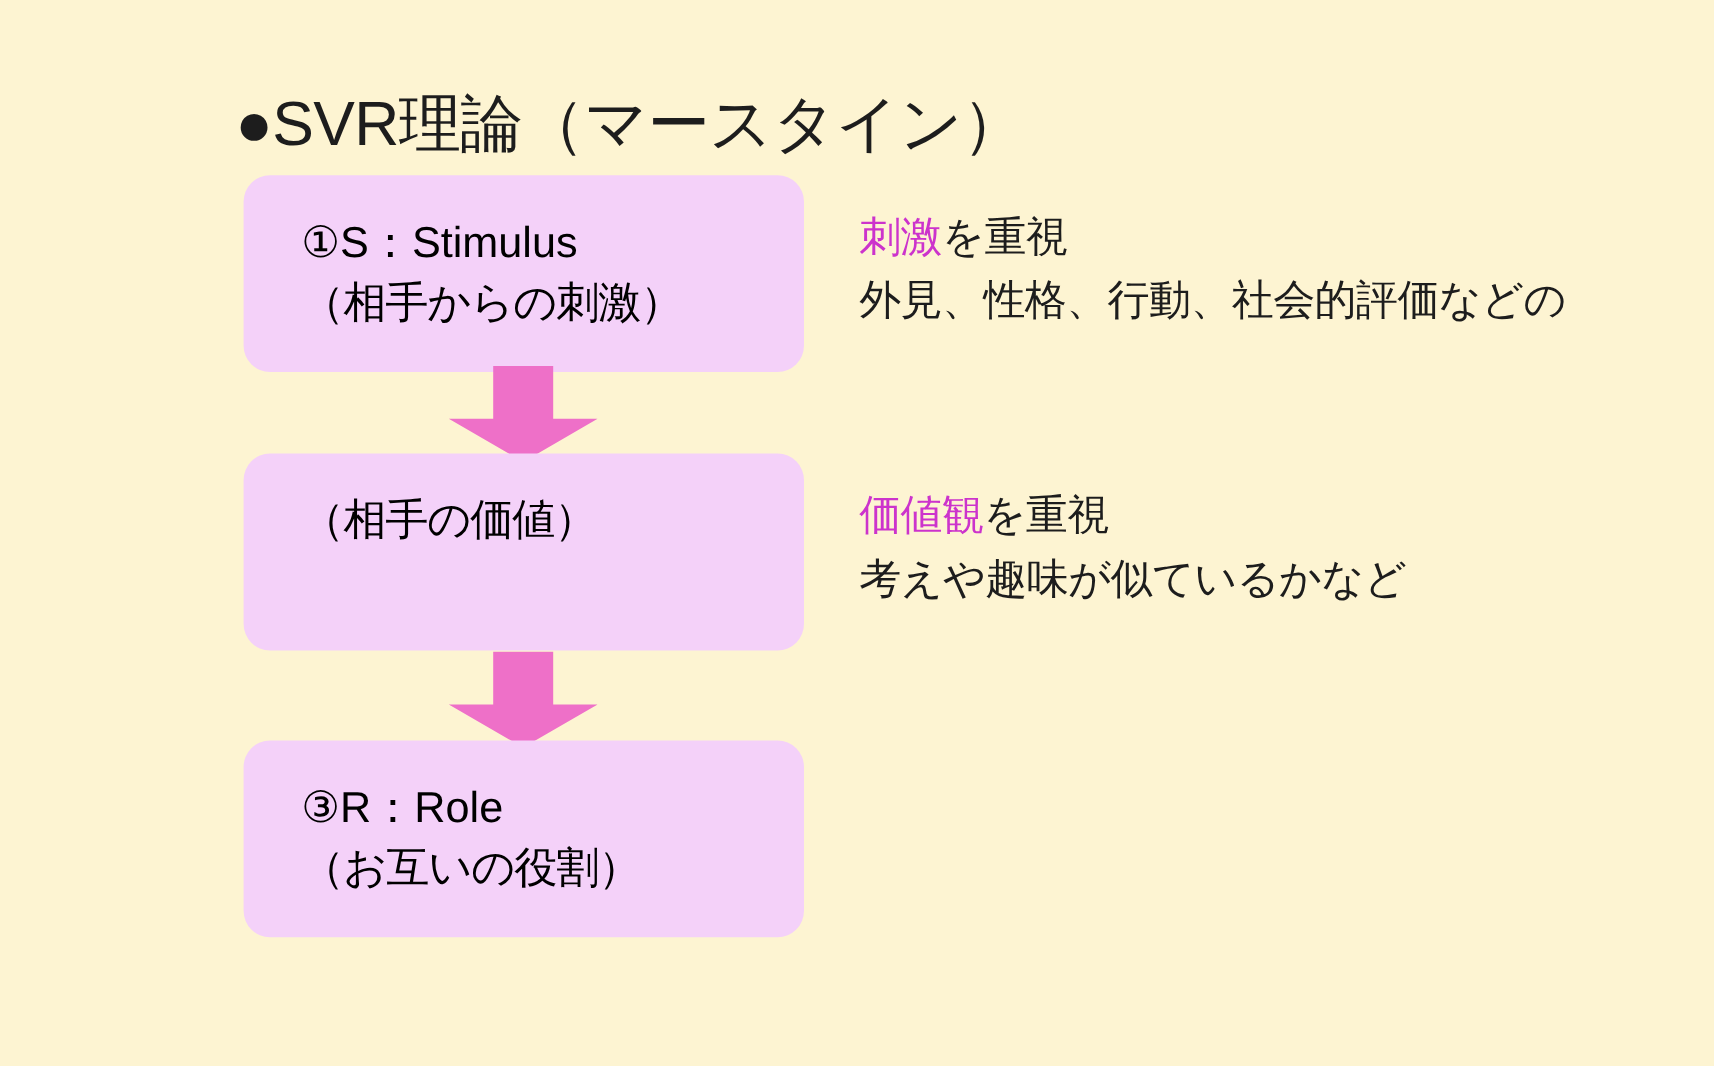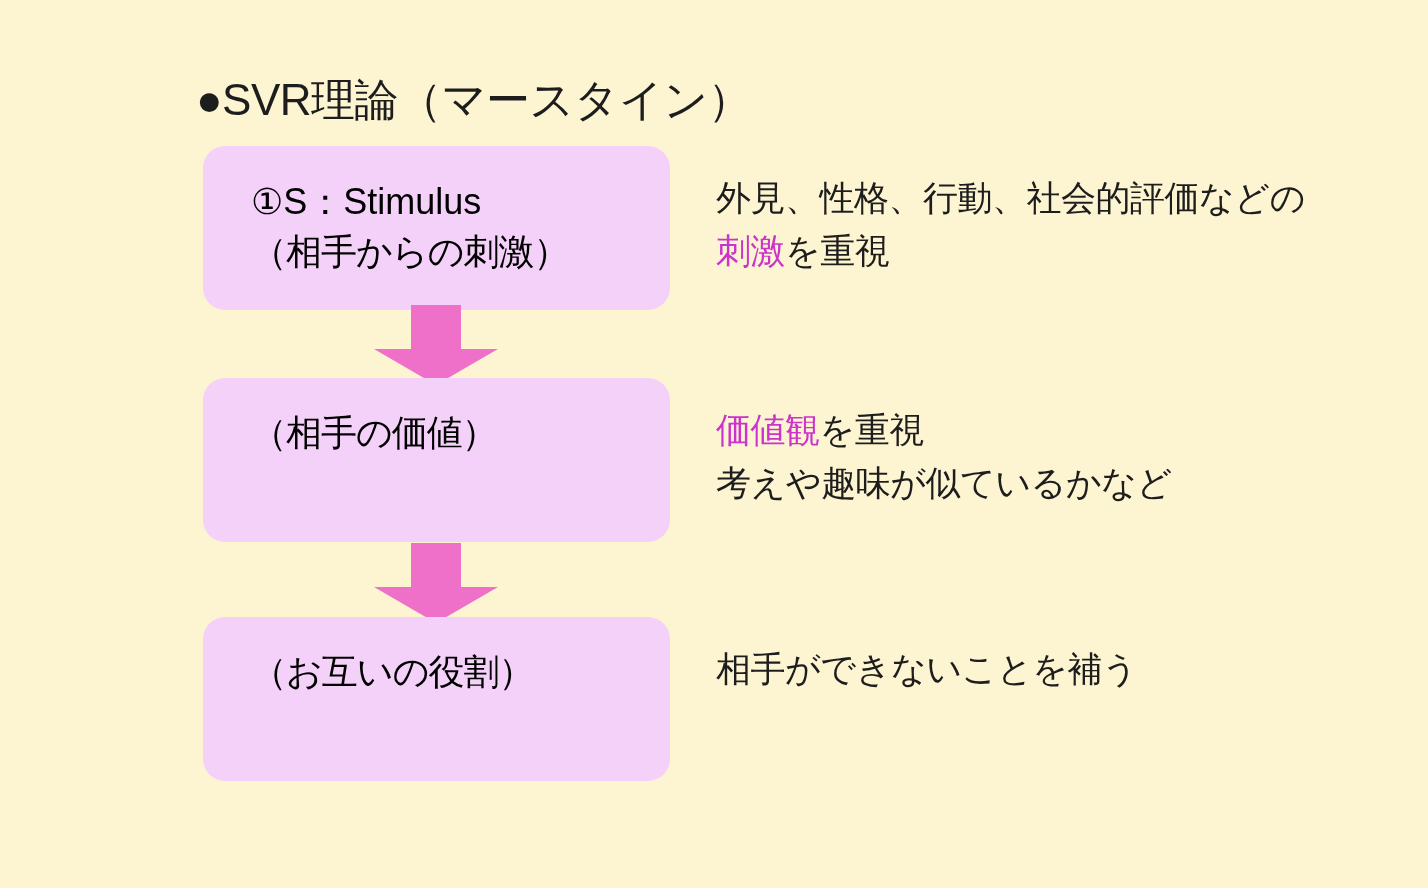--- a/index.html
+++ b/index.html
@@ -23,21 +23,21 @@
     width: 1428px;
     height: 888px;
     background: #fdf4d2;
   }
 
   
   #title {
     position: absolute;
     left: 196px;
     top: 78px;
-    font-size: 44px;
+    font-size: 52px;
     line-height: 1.0;
     color: #1d1d1d;
     letter-spacing: -0.5px;
     white-space: nowrap;
     font-weight: 400;
   }
 
   
   .row {
     position: absolute;
@@ -107,22 +107,22 @@
   <div id="title">●SVR理論（マースタイン）</div>
 
   <div class="row r0">
     <div class="stage-box">
       <div class="stage-text">
         <span>①S：Stimulus</span>
         <span class="line2">（相手からの刺激）</span>
       </div>
     </div>
     <div class="desc">
+      <span class="dline"><span class="hl">刺激</span><span>を重視</span></span>
       <span class="dline">外見、性格、行動、社会的評価などの</span>
-      <span class="dline"><span class="hl">刺激</span><span>を重視</span></span>
     </div>
   </div>
 
   <div class="arrow a0">
     <svg viewBox="0 0 124 80" xmlns="http://www.w3.org/2000/svg" aria-hidden="true">
       <polygon points="37,0 87,0 87,44 124,44 62,80 0,44 37,44" fill="#ee70c8"></polygon>
     </svg>
   </div>
 
   <div class="row r1">
@@ -139,21 +139,21 @@
 
   <div class="arrow a1">
     <svg viewBox="0 0 124 80" xmlns="http://www.w3.org/2000/svg" aria-hidden="true">
       <polygon points="37,0 87,0 87,44 124,44 62,80 0,44 37,44" fill="#ee70c8"></polygon>
     </svg>
   </div>
 
   <div class="row r2">
     <div class="stage-box">
       <div class="stage-text">
+        <span>③R：Role</span>
         <span class="line2">（お互いの役割）</span>
       </div>
     </div>
     <div class="desc">
-      <span class="dline">相手ができないことを補う</span>
     </div>
   </div>
 
 </div>
 
 </body></html>

